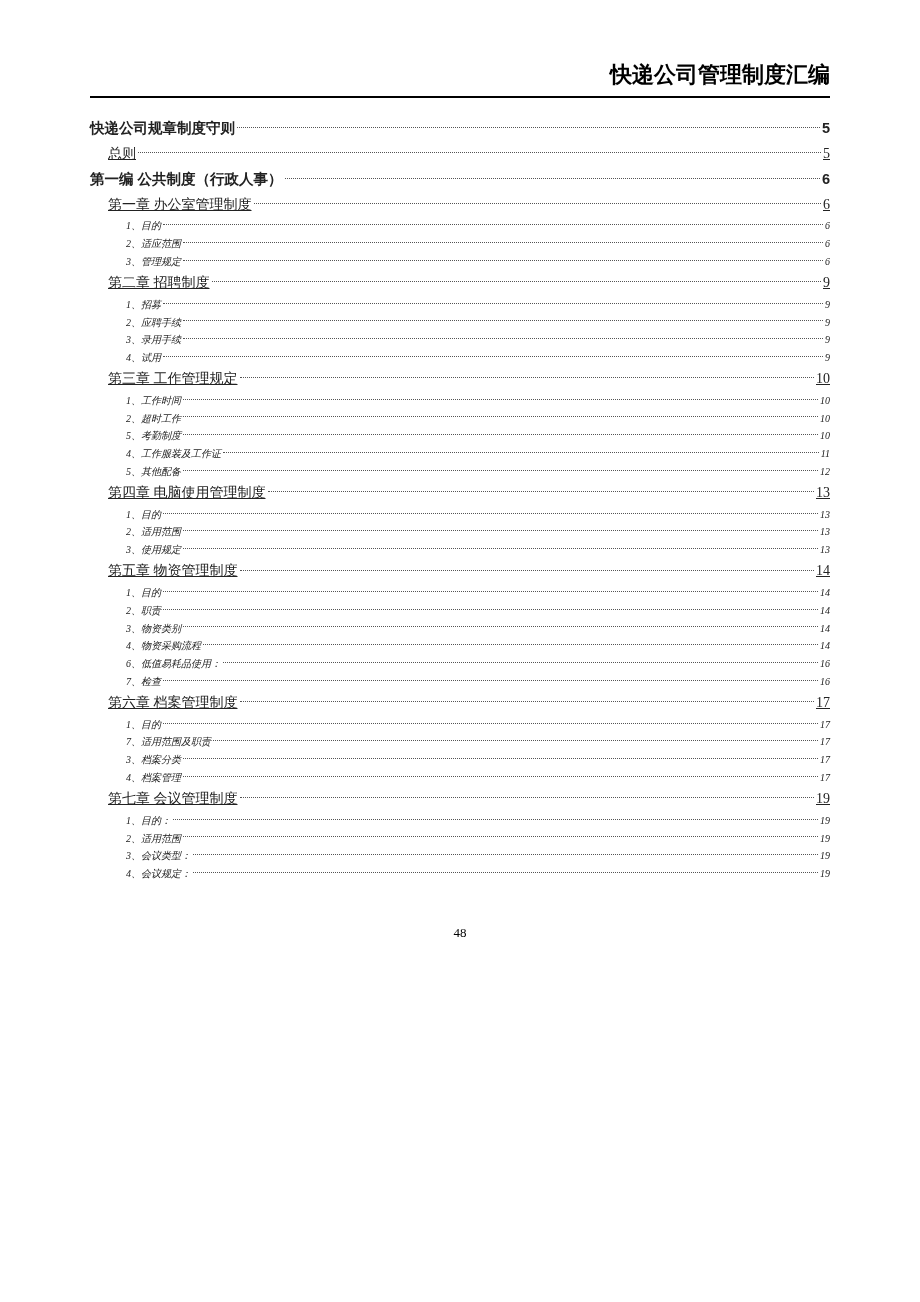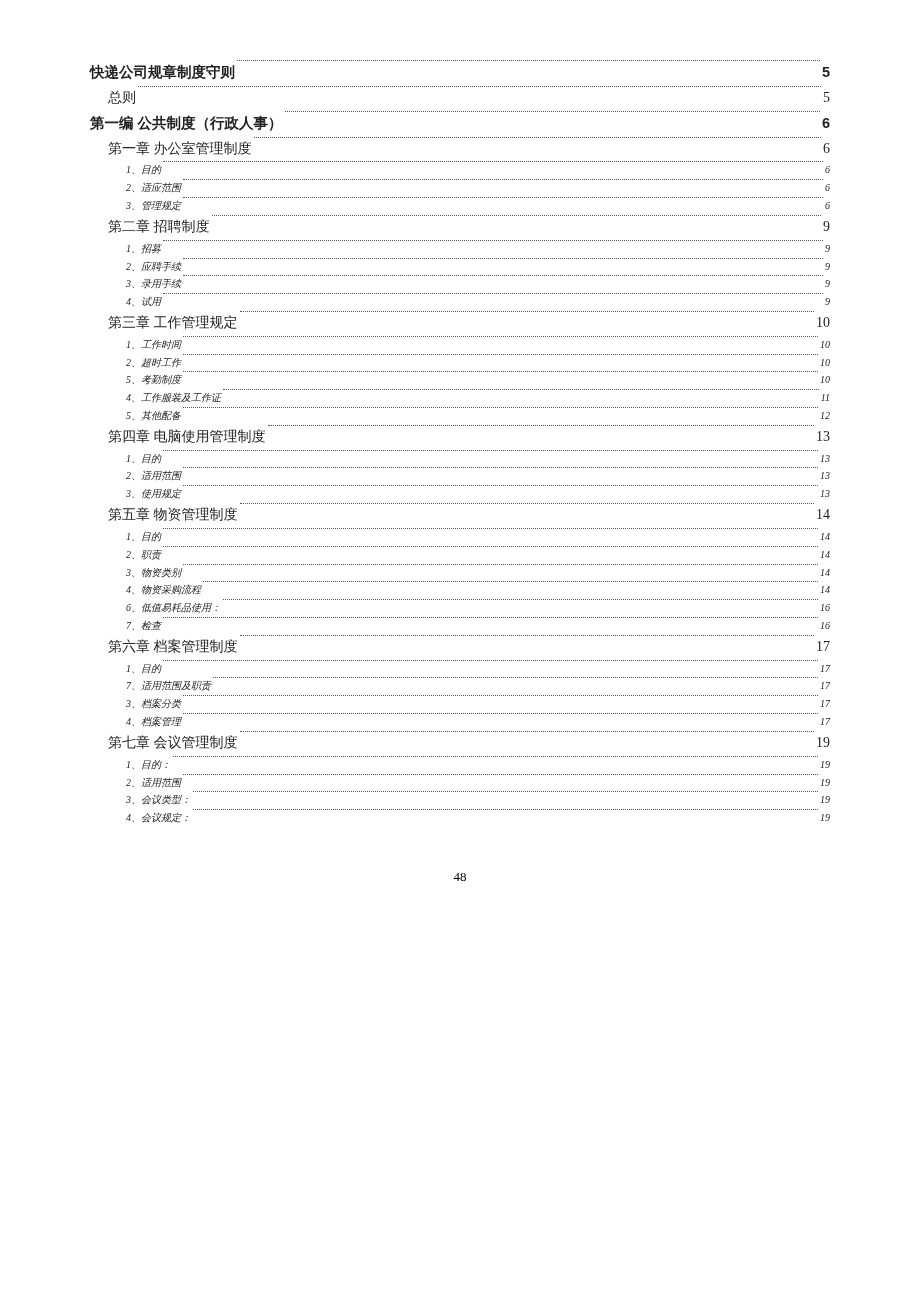--- a/index.html
+++ b/index.html
@@ -29,51 +29,52 @@
       font-family: "SimHei", "黑体", sans-serif;
       letter-spacing: 38px;
       margin: 6px 0 24px 0;
     }
     .toc {
       font-size: 14px;
       color: #222;
     }
     .toc-line {
       display: flex;
-      align-items: flex-start;
+      align-items: center;
       line-height: 1.78;
       white-space: nowrap;
     }
     .toc-title {
       flex: 0 0 auto;
     }
     .toc-dots {
       flex: 1 1 auto;
       border-bottom: 1px dotted #555;
       margin: 0 2px 3px 2px;
       min-width: 10px;
     }
     .toc-page {
       flex: 0 0 auto;
     }
     .lvl0 { padding-left: 0; font-weight: bold; font-family: "SimHei","黑体",sans-serif; font-size: 14.5px; }
-    .lvl1 { padding-left: 18px; font-family: "SimSun","宋体",serif; font-weight: normal; font-size: 14px; }
+    .lvl1 { padding-left: 18px; font-family: "SimSun","宋体",serif; font-weight: normal; font-size: 14px; text-decoration: underline; }
     .lvl2 { padding-left: 36px; font-style: italic; font-family: "KaiTi","楷体",serif; font-size: 10px; }
     .lvl2 .toc-page { font-style: italic; }
     .page-num {
       text-align: center;
       font-size: 13px;
       margin-top: 42px;
       font-family: "Times New Roman", serif;
     }
   </style>
 </head>
 <body>
 
 <div class="page">
+  <div class="header-title">快递公司管理制度汇编</div>
   <div class="toc" id="toc-container">
       <div class="toc-line lvl0">
         <span class="toc-title">快递公司规章制度守则</span>
         <span class="toc-dots"></span>
         <span class="toc-page">5</span>
       </div>
       <div class="toc-line lvl1">
         <span class="toc-title">总则</span>
         <span class="toc-dots"></span>
         <span class="toc-page">5</span>

